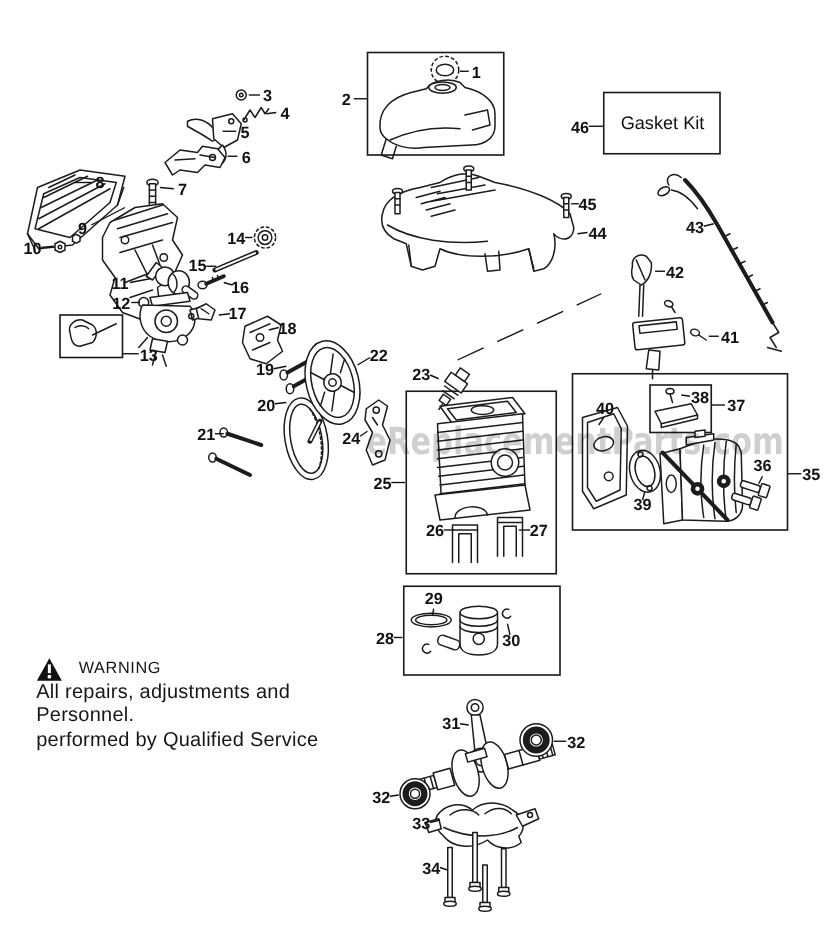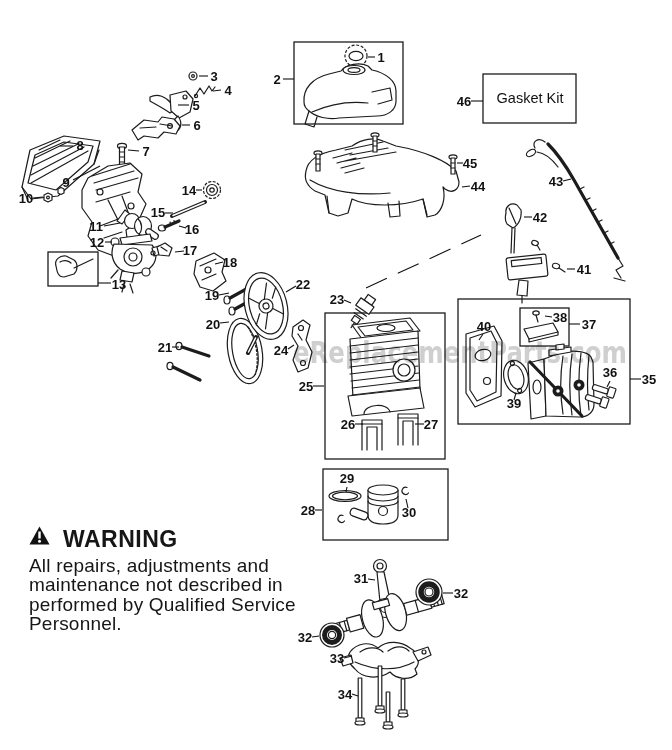--- a/index.html
+++ b/index.html
@@ -11,22 +11,22 @@
   .thick{stroke:#1c1c1c;fill:none;stroke-width:3.2;stroke-linecap:round;}
   .tube{stroke:#1c1c1c;fill:none;stroke-width:4;stroke-linecap:round;}
   .core{stroke:#ffffff;fill:none;stroke-width:1.6;stroke-linecap:round;}
   .box{fill:none;stroke:#1c1c1c;stroke-width:1.3;}
   .callout-text{font:bold 13px "Liberation Sans",sans-serif;fill:#111;}
   .leader{stroke:#111;stroke-width:1.1;fill:none;}
   .gk-text{font:14.5px "Liberation Sans",sans-serif;fill:#111;}
   .wm{font:bold 30px "DejaVu Sans",sans-serif;fill:#c7c7c7;opacity:.85;mix-blend-mode:multiply;}
   .warning{position:absolute;left:29px;top:526px;width:222px;color:#161616;}
   .warning .t-row{display:flex;align-items:center;gap:6px;margin-left:28px;margin-bottom:3px;}
-  .warning .t-row .w-title{font-weight:bold;font-size:23px;letter-spacing:.5px;}
-  .warning .w-line{font-size:19px;line-height:19.4px;letter-spacing:.2px;white-space:nowrap;}
+  .warning .t-row .w-title{font-weight:normal;font-size:13px;letter-spacing:.5px;}
+  .warning .w-line{font-size:16px;line-height:19.4px;letter-spacing:.2px;white-space:nowrap;}
 </style>
 </head>
 <body>
 
 <div class="stage">
 <svg width="672" height="750" viewBox="0 0 672 750">
 
   <rect class="box" x="294" y="42" width="109" height="82"></rect>
   <rect class="box" x="483" y="74" width="93" height="49"></rect>
   <rect class="box" x="48" y="252" width="50" height="34"></rect>
@@ -485,17 +485,16 @@
     <span style="display:inline-flex;">
       <svg width="21" height="19" viewBox="0 0 21 19">
         <path d="M10.5,0.5 L20.5,18.5 H0.5 Z" fill="#111"></path>
         <rect x="9.3" y="5.5" width="2.4" height="7" fill="#fff"></rect>
         <circle cx="10.5" cy="15.3" r="1.5" fill="#fff"></circle>
       </svg>
     </span>
     <span class="w-title">WARNING</span>
   </div>
   <div class="w-line">All repairs, adjustments and</div>
-  <div class="w-line">maintenance not described in</div>
+  <div class="w-line">Personnel.</div>
   <div class="w-line">performed by Qualified Service</div>
-  <div class="w-line">Personnel.</div>
 </div>
 </div>
 
 </body></html>

